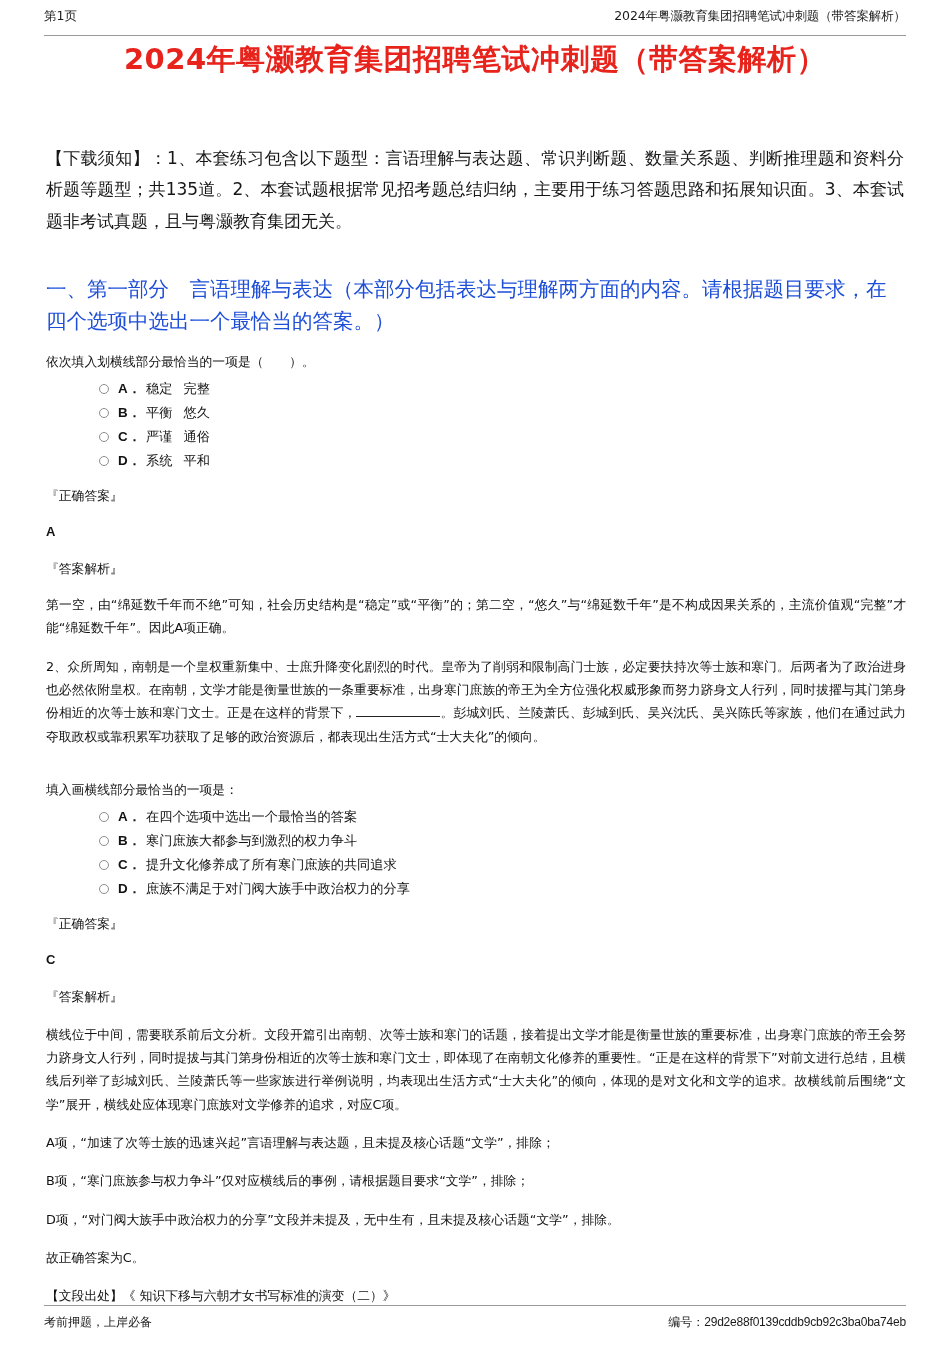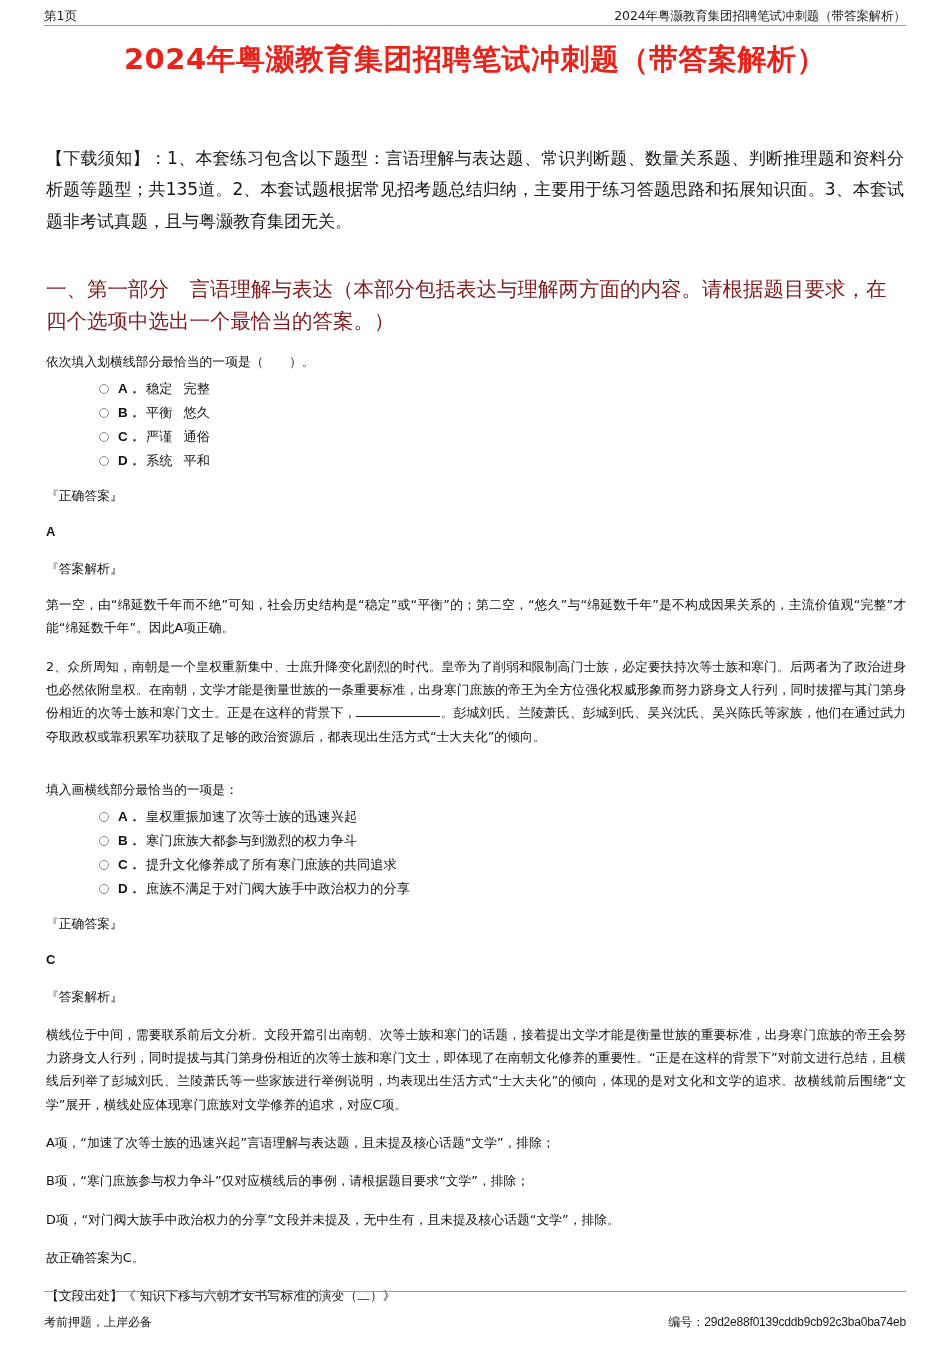--- a/index.html
+++ b/index.html
@@ -25,21 +25,21 @@
   
   .runhead {
     position: absolute;
     top: 8px;
     left: 44px;
     width: 862px;
     display: flex;
     justify-content: space-between;
     align-items: flex-end;
     border-bottom: 1px solid #9a9a9a;
-    padding-bottom: 2px;
+    padding-bottom: 12px;
     font-size: 12.5px;
     color: #1a1a1a;
     line-height: 1.2;
   }
   .runhead .rh-left { white-space: nowrap; }
   .runhead .rh-right { white-space: nowrap; letter-spacing: -0.1px; }
 
   
   .doc-title {
     position: absolute;
@@ -67,21 +67,21 @@
   }
 
   
   .part-heading {
     position: absolute;
     top: 273px;
     left: 46px;
     width: 860px;
     font-size: 20.5px;
     line-height: 1.58;
-    color: #7f1d1d;
+    color: #1d4ed8;
   }
 
   
   .body-flow {
     position: absolute;
     top: 347px;
     left: 46px;
     width: 860px;
     font-size: 12.8px;
     line-height: 1.82;
@@ -160,21 +160,21 @@
   
   .runfoot {
     position: absolute;
     bottom: 14px;
     left: 44px;
     width: 862px;
     display: flex;
     justify-content: space-between;
     align-items: flex-start;
     border-top: 1px solid #9a9a9a;
-    padding-top: 22px;
+    padding-top: 8px;
     font-size: 12px;
     color: #1a1a1a;
   }
   .runfoot .rf-right { white-space: nowrap; }
   .code-val {
     font-family: "Liberation Sans", sans-serif;
     letter-spacing: -0.2px;
   }
 </style>
 </head>
@@ -233,21 +233,21 @@
 
     <div>
       <p class="para-sp"><span>2、众所周知，南朝是一个皇权重新集中、士庶升降变化剧烈的时代。皇帝为了削弱和限制高门士族，必定要扶持次等士族和寒门。后两者为了政治进身也必然依附皇权。在南朝，文学才能是衡量世族的一条重要标准，出身寒门庶族的帝王为全方位强化权威形象而努力跻身文人行列，同时拔擢与其门第身份相近的次等士族和寒门文士。正是在这样的背景下，</span><span class="blank-inline blank-l"></span><span>。彭城刘氏、兰陵萧氏、彭城到氏、吴兴沈氏、吴兴陈氏等家族，他们在通过武力夺取政权或靠积累军功获取了足够的政治资源后，都表现出生活方式“士大夫化”的倾向。</span></p>
       <div class="gap-lg"></div>
       <p style="margin:0">填入画横线部分最恰当的一项是：</p>
 
       <ul class="options">
         <li class="opt">
           <span class="radio"></span>
           <span class="opt-letter">A．</span>
-          <span>皇权重振加速了次等士族的迅速兴起</span>
+          <span>在四个选项中选出一个最恰当的答案</span>
         </li>
         <li class="opt">
           <span class="radio"></span>
           <span class="opt-letter">B．</span>
           <span>寒门庶族大都参与到激烈的权力争斗</span>
         </li>
         <li class="opt">
           <span class="radio"></span>
           <span class="opt-letter">C．</span>
           <span>提升文化修养成了所有寒门庶族的共同追求</span>

